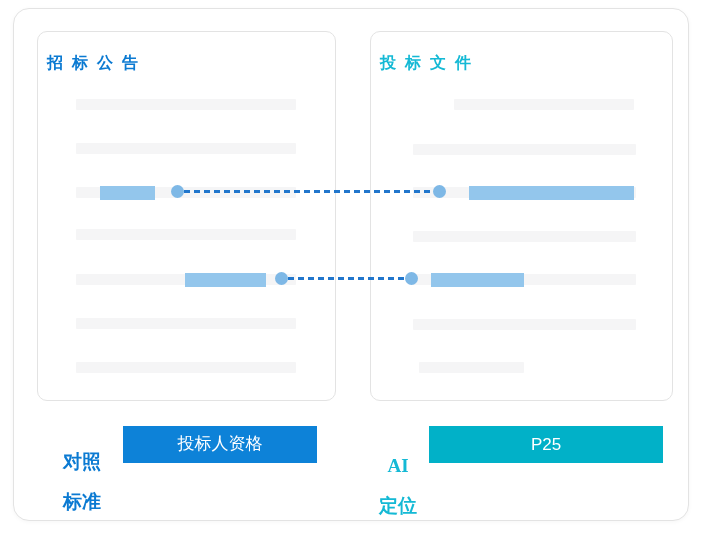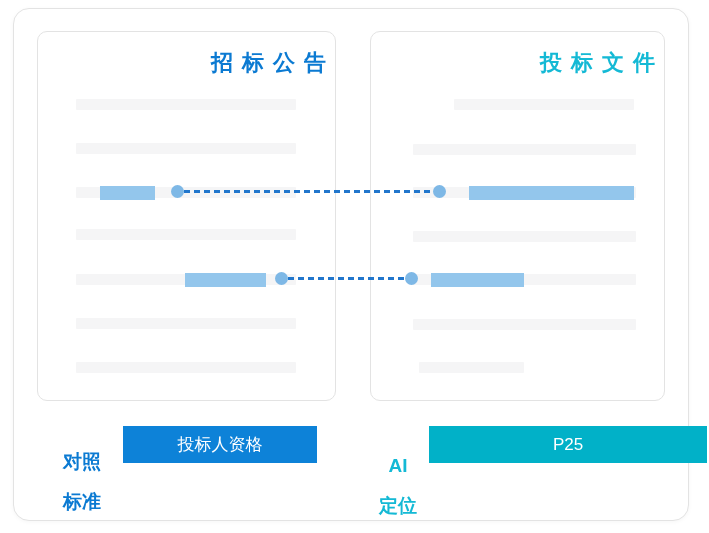--- a/index.html
+++ b/index.html
@@ -26,29 +26,29 @@
   }
   .panel {
     position: absolute;
     top: 22px;
     height: 368px;
     background: #ffffff;
     border: 1.5px solid var(--border, #e3e3e3);
     border-radius: 10px;
   }
   .panel.left-panel  { left: 23px;  width: 297px; }
-  .panel.right-panel { left: 356px; width: 293px; }
+  .panel.right-panel { left: 356px; width: 293px; padding-left: 8px; }
   .doc-title {
     position: absolute;
     left: 0; right: 0;
     top: 16px;
     height: 30px;
     line-height: 30px;
-    text-align: right;
-    font-size: 22px;
+    text-align: left;
+    font-size: 16px;
     font-weight: 700;
     letter-spacing: 9px;
     padding-left: 9px; 
   }
   .blue-text { color: var(--doc_blue, #0b7ad2); }
   .teal-text { color: var(--teal, #14b9d5); }
   .line {
     position: absolute;
     height: 11px;
     background: var(--line, #f5f5f6);
@@ -137,26 +137,26 @@
     <div class="dot" style="left:419px; top:176px;"></div>
 
     <div class="dash" style="left:274px; top:268px; width:118px;"></div>
     <div class="dot" style="left:261px; top:263px;"></div>
     <div class="dot" style="left:391px; top:263px;"></div>
 
     <div class="footer-label blue-text" style="left:38px; top:425px; width:60px;">
       <span>对照</span>
       <span>标准</span>
     </div>
-    <div class="btn-stack" style="left:109px; top:417px; width:194px;">
+    <div class="btn-stack" style="left:109px; top:417px; width:194px;font-family:Liberation Mono, monospace;">
       <div class="btn blue-btn">投标人资格</div>
     </div>
 
-    <div class="footer-label teal-text" style="left:356px; top:429px; width:56px;">
+    <div class="footer-label teal-text" style="left:356px; top:429px; width:56px;font-family:Liberation Serif, serif;">
       <span>AI</span>
       <span>定位</span>
     </div>
-    <div class="btn-stack" style="left:415px; top:417px; width:278px;">
+    <div class="btn-stack" style="left:415px; top:417px; width:234px;">
       <div class="btn teal-btn">P25</div>
     </div>
 
   </div>
 </div>
 
 </body></html>

